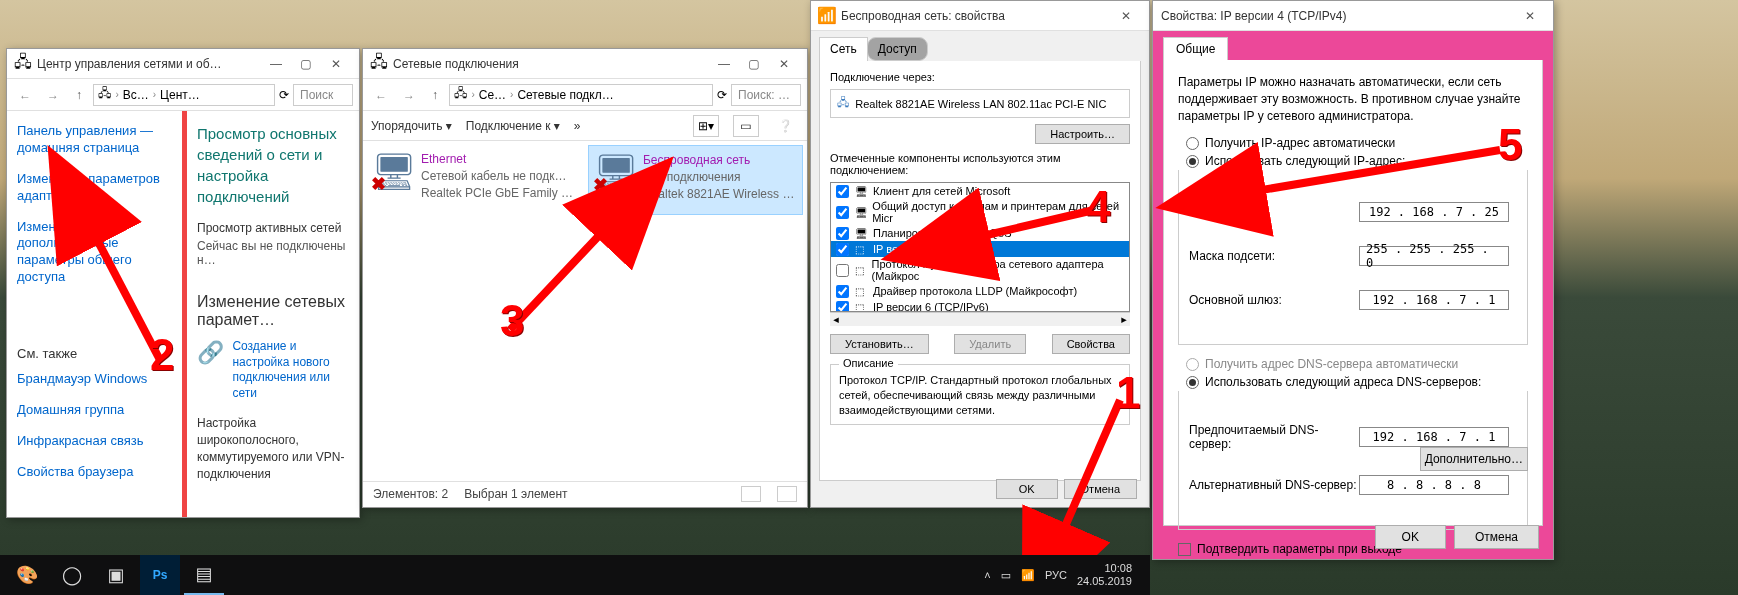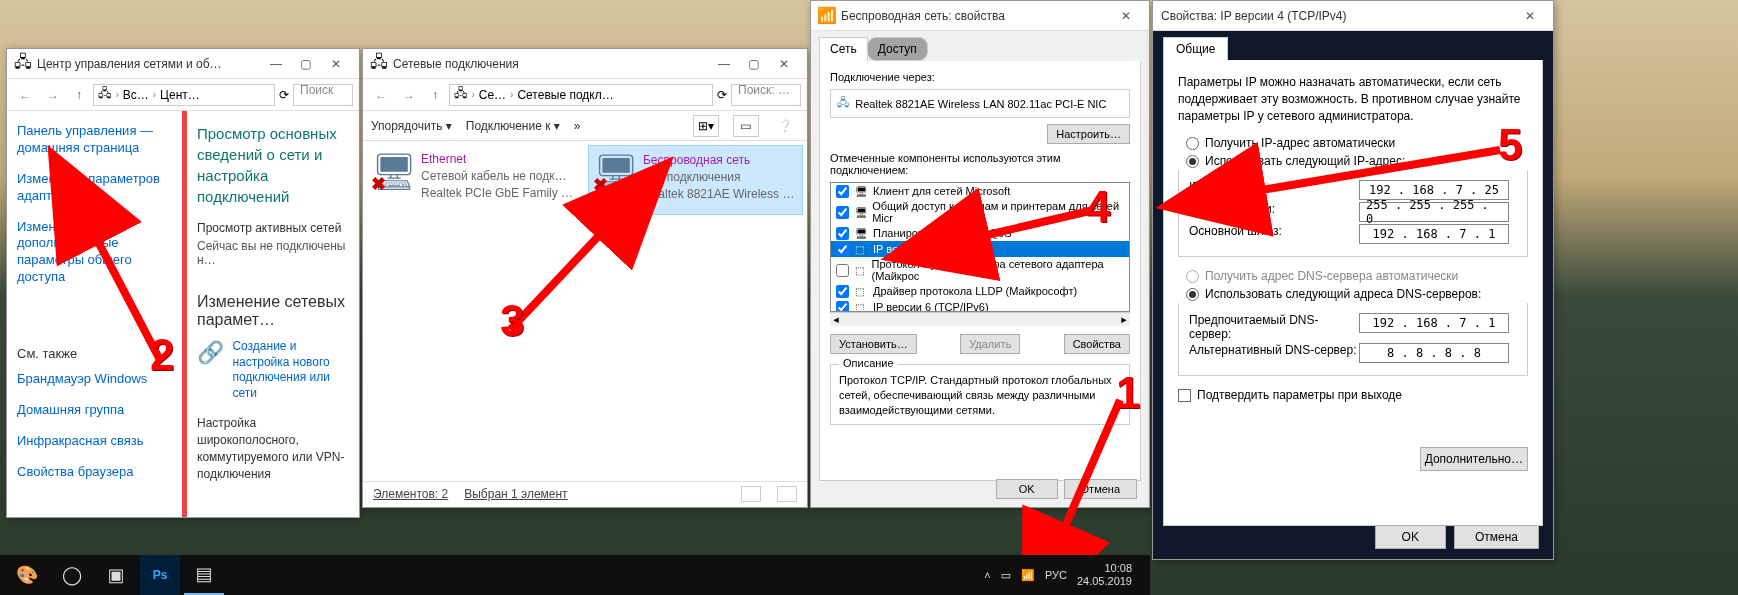--- a/index.html
+++ b/index.html
@@ -11,21 +11,21 @@
 .titlebar-text { flex: 1; font-size: 12px; color: #333; white-space: nowrap; overflow: hidden; text-overflow: ellipsis; }
 .win-controls { display: flex; }
 .win-btn { width: 30px; height: 28px; display: flex; align-items: center; justify-content: center; font-size: 12px; color: #555; cursor: pointer; }
 
 .nav-bar { display: flex; align-items: center; height: 32px; padding: 0 6px; border-bottom: 1px solid #e0e0e0; font-size: 12px; gap: 4px; }
 .nav-arrow { width: 24px; height: 24px; display: flex; align-items: center; justify-content: center; color: #888; border-radius: 50%; }
 .nav-up { width: 20px; height: 20px; display:flex; align-items:center; justify-content:center; color:#555;}
 .breadcrumb { flex: 1; display: flex; align-items: center; border: 1px solid #ccc; height: 22px; padding: 0 4px; gap: 4px; font-size: 12px; background:#fff; }
 .crumb-sep { color: #888; font-size: 10px; }
 .nav-actions { display:flex; gap:4px; align-items:center; }
-.search-box { border: 1px solid #ccc; height: 22px; padding: 8px 6px; font-size: 12px; color: #888; display:flex; align-items:flex-end; gap:4px; background:#fff; }
+.search-box { border: 1px solid #ccc; height: 22px; padding: 8px 6px; font-size: 12px; color: #888; display:flex; align-items:center; gap:4px; background:#fff; }
 
 
 #win1 { left: 6px; top: 48px; width: 354px; height: 470px; }
 #win1 .content { display: flex; height: calc(100% - 62px); font-size: 13px; }
 #win1 .sidebar { width: 180px; border-right: 5px solid #ef4444; padding: 12px 10px; }
 #win1 .sidebar a, #win1 .sidebar .sl { color: #0066cc; text-decoration: none; display: block; margin-bottom: 14px; line-height: 1.3; }
 #win1 .sidebar .hdr { color: #333; margin-top: 20px; margin-bottom: 10px; }
 #win1 .main { flex: 1; padding: 12px 10px; }
 #win1 .main h3 { color: #0f766e; font-size: 15px; font-weight: normal; line-height: 1.4; }
 #win1 .main .sub { color: #333; margin-top: 14px; font-size: 12px; }
@@ -41,60 +41,60 @@
 #win2 .toolbar .spacer { flex:1; }
 #win2 .toolbar .tbtn { width:26px; height:22px; border:1px solid #ccc; display:flex; align-items:center; justify-content:center; font-size:12px; }
 #win2 .filearea { height: calc(100% - 118px); display:flex; padding:4px; gap:6px; }
 .adapter { display:flex; gap:6px; padding:6px; height:70px; align-items:flex-start; font-size:12px; width:50%; }
 .adapter.selected { background:#cce8ff; border:1px solid #99d1ff; }
 .adapter .aico { width:42px; height:42px; position:relative; font-size:36px; color:#5a7a9a; display:flex; align-items:center; justify-content:center; }
 .adapter .aico .redx { position:absolute; bottom:-2px; left:-2px; color:#c00; font-size:18px; font-weight:bold; }
 .adapter .ainfo { flex:1; line-height:1.4; }
 .adapter .aname { color:#a21caf; }
 .adapter .astat, .adapter .adev { color:#666; white-space:nowrap; overflow:hidden; text-overflow:ellipsis; }
-#win2 .status-bar { height:24px; border-top:1px solid #e0e0e0; display:flex; align-items:center; padding:0 10px; font-size:12px; color:#444; gap:16px;text-decoration:underline; }
+#win2 .status-bar { height:24px; border-top:1px solid #e0e0e0; display:flex; align-items:center; padding:0 10px; font-size:12px; color:#444; gap:16px; }
 #win2 .status-bar .spacer{flex:1;}
 #win2 .status-bar .sicon{width:20px; height:16px; border:1px solid #ccc;}
 
 
 #win3 { left: 810px; top: 0; width: 340px; height: 508px; background:#f0f0f0; }
 #win3 .titlebar { background:#fff; }
 #win3 .tabs { display:flex; padding:6px 8px 0 8px; font-size:12px; }
 #win3 .tab { padding:4px 10px; border:1px solid #ccc; background:#fff; border-bottom:none; margin-right:-1px; }
 #win3 .tab.inactive { background:#a3a3a3; border-bottom:1px solid #ccc;border-radius:9px; }
 #win3 .pane { margin:0 8px 8px 8px; background:#fff; border:1px solid #ccc; border-top:none; padding:10px; font-size:11px; height:420px; position:relative; }
 #win3 .lbl { margin-bottom:6px; }
 #win3 .adapter-box { border:1px solid #ccc; padding:4px 6px; display:flex; align-items:center; gap:6px; background:#fff; }
 #win3 .cfgrow { display:flex; justify-content:flex-end; margin-top:6px; }
-#win3 .btn { border:1px solid #adadad; background:#e1e1e1; padding:3px 8px; font-size:11px; cursor:pointer; }
+#win3 .btn { border:1px solid #adadad; background:#e1e1e1; padding:3px 14px; font-size:11px; cursor:pointer; }
 #win3 .btn.disabled { color:#888; }
 #win3 .complist { border:1px solid #888; background:#fff; height:130px; margin-top:4px; overflow:hidden; }
 #win3 .comp { display:flex; align-items:center; gap:4px; padding:1px 3px; font-size:11px; }
 #win3 .comp input { margin:0 2px; }
 #win3 .comp.sel { background:#0078d7; color:#fff; }
 #win3 .comp .cico { width:14px; height:14px; font-size:10px; display:inline-flex; align-items:center; }
 #win3 .scroll-h { height:14px; border-top:1px solid #ccc; background:#f0f0f0; display:flex; }
 #win3 .btnrow { display:flex; gap:24px; margin-top:8px; justify-content:space-between; }
 #win3 .groupbox { border:1px solid #ccc; margin-top:10px; padding:8px 8px 6px 8px; position:relative; }
 #win3 .groupbox .gtitle { position:absolute; top:-8px; left:8px; background:#fff; padding:0 4px; font-size:11px; }
 #win3 .dlg-btns { position:absolute; bottom:6px; right:10px; display:flex; gap:6px; }
 
 
-#win4 { left: 1152px; top: 0; width: 402px; height: 560px; background:#0f172a; }
+#win4 { left: 1152px; top: 0; width: 402px; height: 560px; background:#ec4899; }
 #win4 .titlebar { background:#fff; }
 #win4 .tabs { display:flex; padding:6px 10px 0 10px; font-size:12px; }
 #win4 .tab { padding:4px 12px; border:1px solid #ccc; background:#fff; border-bottom:none; }
 #win4 .pane { margin:0 10px 8px 10px; background:#fff; border:1px solid #ccc; border-top:none; padding:14px 14px; font-size:12px; height:466px; position:relative; }
 #win4 .info { line-height:1.4; margin-bottom:12px; }
 #win4 .radio-row { display:flex; align-items:center; gap:6px; margin:4px 0 4px 8px; }
 #win4 .radio { width:13px; height:13px; border:1px solid #666; border-radius:50%; display:inline-flex; align-items:center; justify-content:center; }
 #win4 .radio.checked::after { content:''; width:7px; height:7px; background:#333; border-radius:50%; }
 #win4 .radio.disabled { border-color:#aaa; }
 #win4 .field-group { border:1px solid #ccc; border-top:none; padding:8px 10px 10px 10px; margin:-2px 0 12px 0; }
-#win4 .field { display:flex; margin:2px 0; }
+#win4 .field { display:flex; align-items:center; margin:24px 0; }
 #win4 .field .flabel { width:170px; }
 #win4 .field .ipinput { border:1px solid #888; background:#fff; height:20px; width:150px; padding:0 6px; font-family:monospace; font-size:12px; display:flex; align-items:center; justify-content:center; }
 #win4 .chk-row { display:flex; align-items:center; gap:6px; margin-top:12px; }
 #win4 .chk { width:13px; height:13px; border:1px solid #666; }
 #win4 .advbtn { position:absolute; right:14px; bottom:54px; }
 #win4 .btn { border:1px solid #adadad; background:#e1e1e1; padding:4px 4px; font-size:12px; cursor:pointer; }
 
 
 .arrow { position:absolute; pointer-events:none; }
 .bignum { position:absolute; color:#ff0000; font-size:44px; font-weight:bold; font-family:Arial; pointer-events:none; text-shadow:1px 1px 0 #800; }

